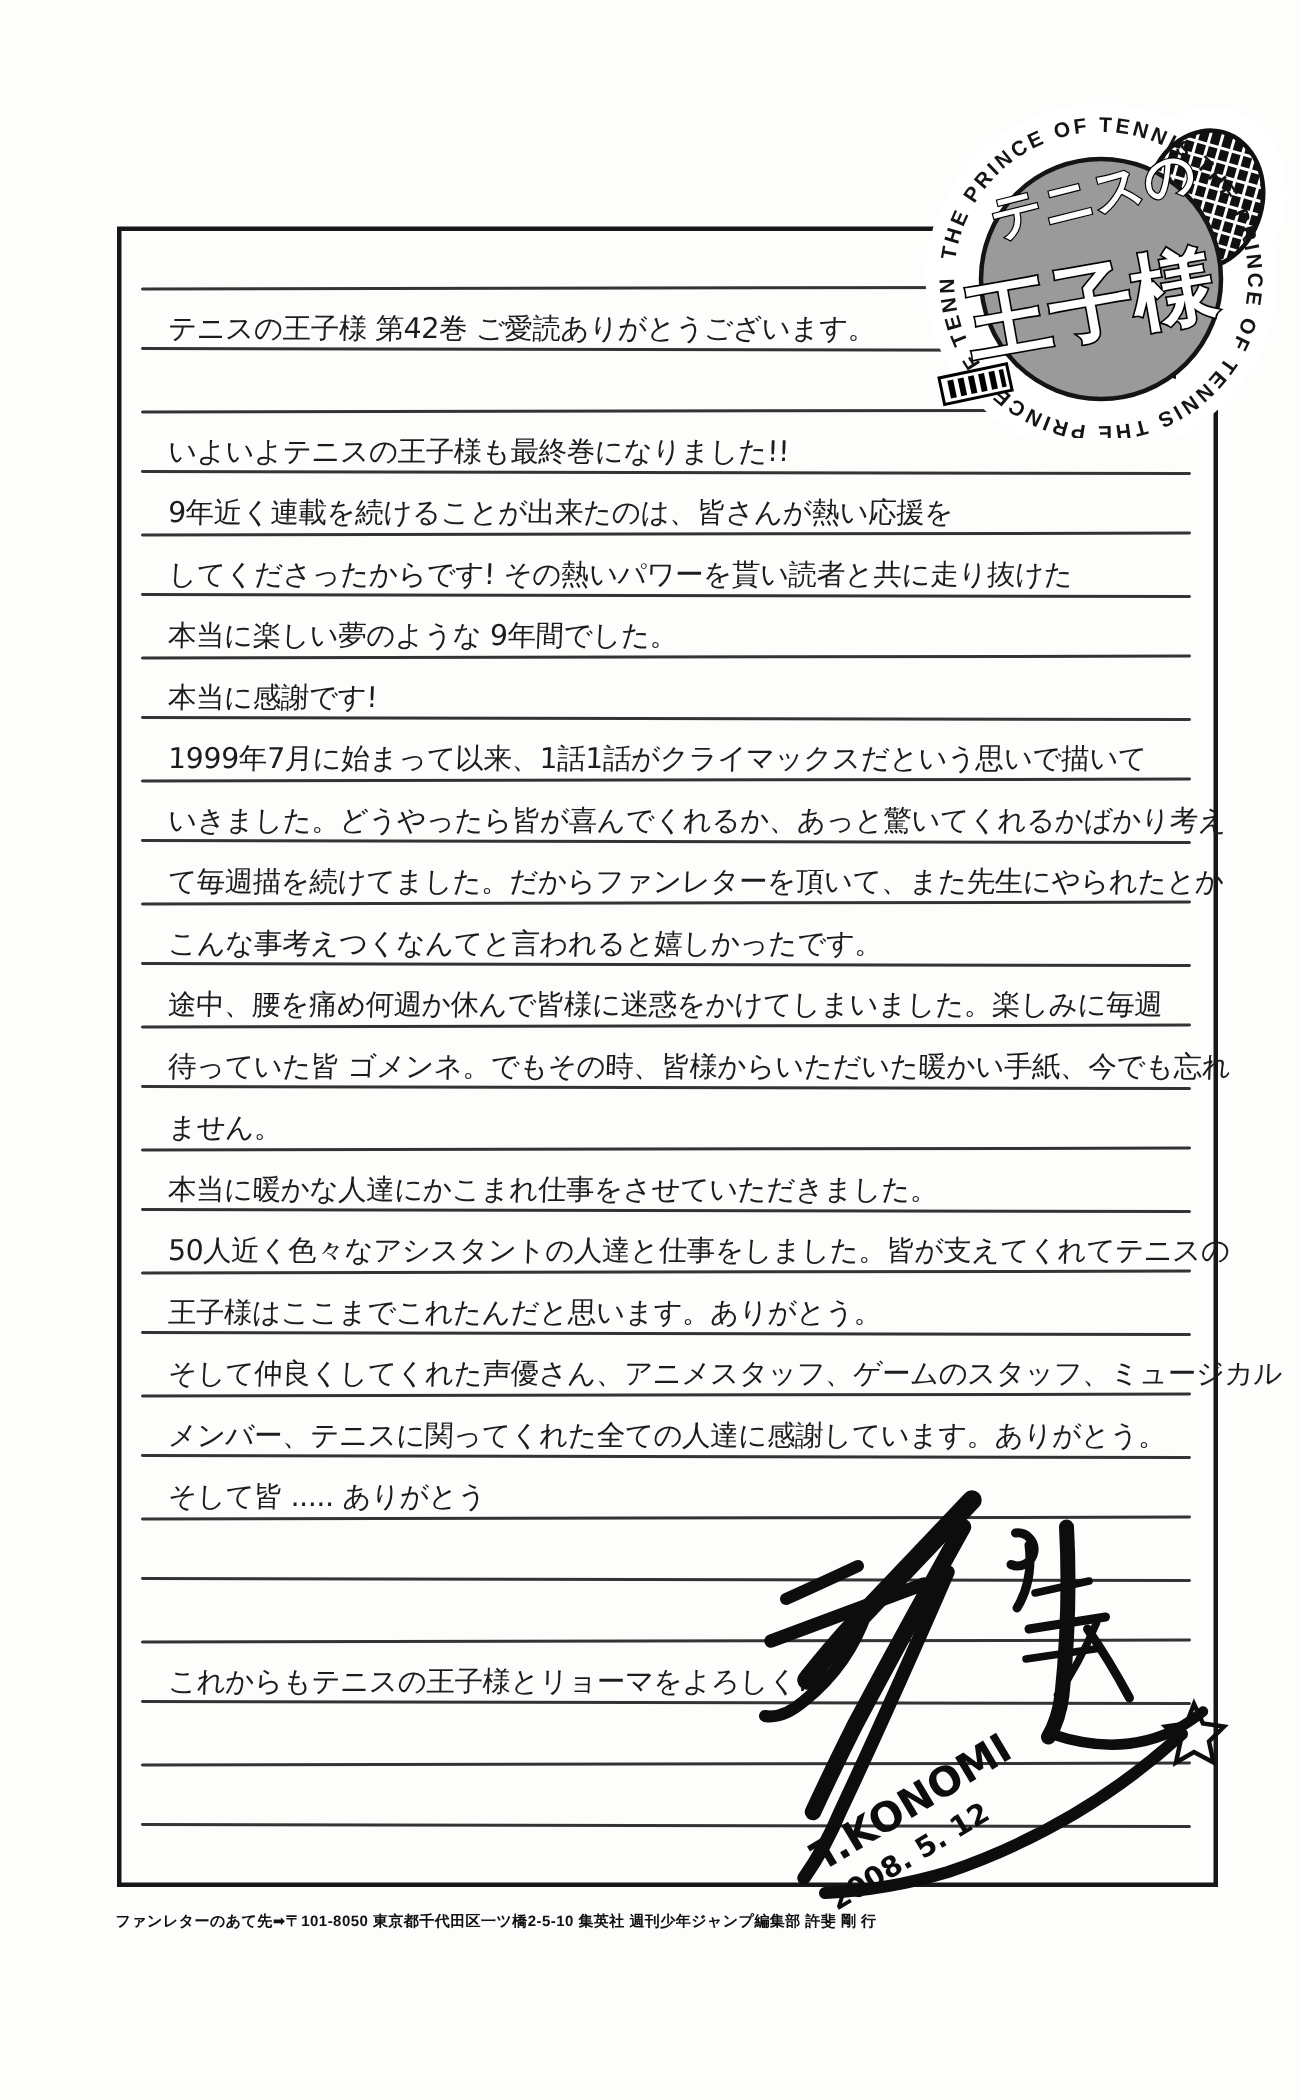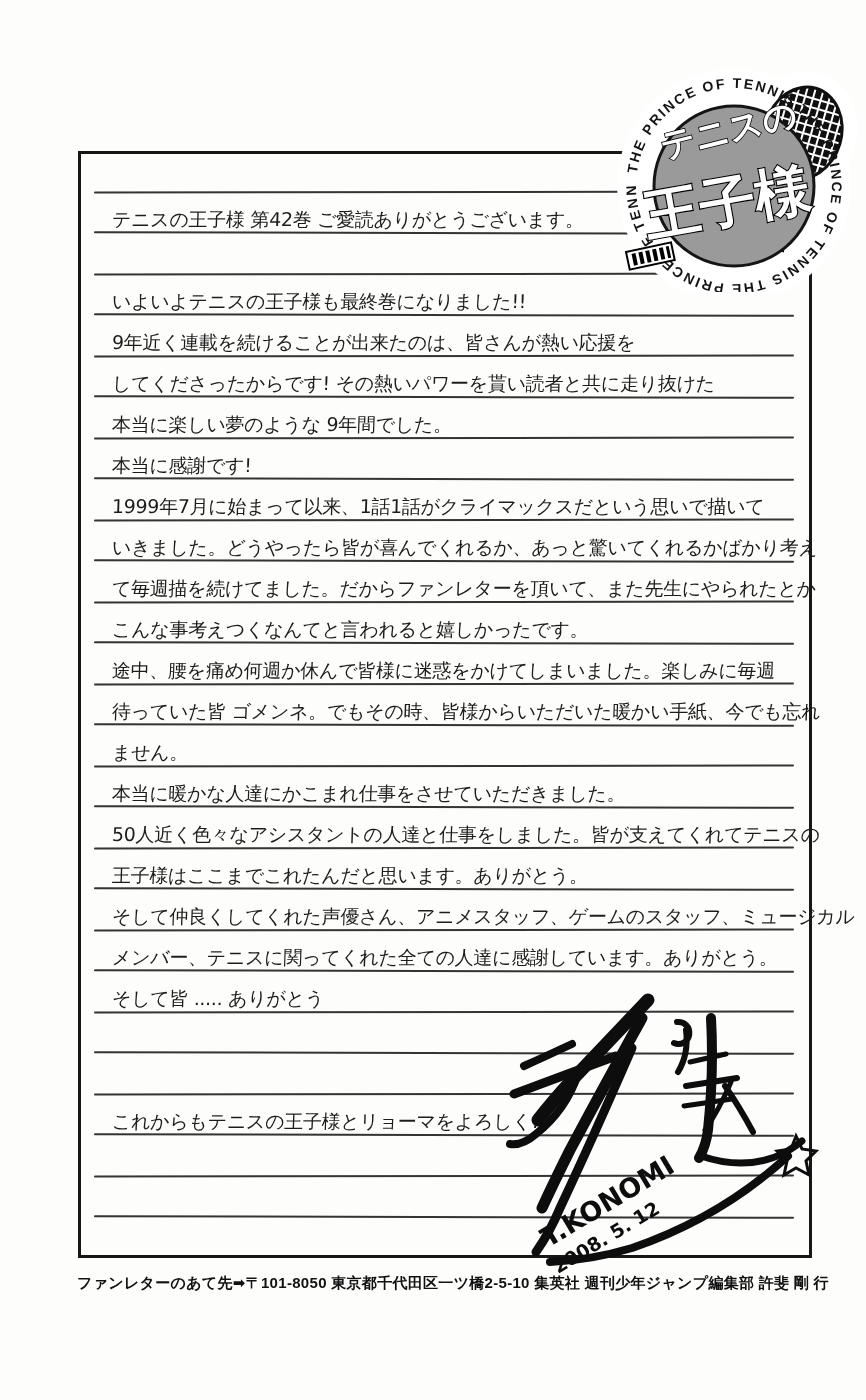--- a/index.html
+++ b/index.html
@@ -15,21 +15,21 @@
   .rule{position:absolute;left:94px;width:700px;height:2px;background:#343434;border-radius:1px;}
   .letter{position:absolute;left:0;top:0;width:866px;height:1400px;z-index:2;}
   .hand{
     position:absolute;left:112px;height:30px;line-height:30px;font-size:19px;
     letter-spacing:-0.3px;white-space:nowrap;color:#1c1c1c;
     font-family:"DejaVu Sans",sans-serif;transform:skewX(-2deg);
   }
   .logo{position:absolute;left:602px;top:36px;width:264px;height:256px;z-index:4;}
   .signature{position:absolute;left:480px;top:980px;width:340px;height:300px;z-index:3;}
   .footer{
-    position:absolute;left:77px;top:1274px;width:770px;font-size:15px;font-weight:bold;
+    position:absolute;left:77px;top:1274px;width:770px;font-size:10px;font-weight:bold;
     letter-spacing:0.3px;color:#111;white-space:nowrap;
     font-family:"Liberation Sans","DejaVu Sans",sans-serif;z-index:2;
   }
   .ring-text{font-family:"Liberation Sans","DejaVu Sans",sans-serif;font-weight:bold;}
   .sig-text{font-family:"DejaVu Sans",sans-serif;font-weight:bold;}
 </style>
 </head>
 <body>
 
 <div class="page">

